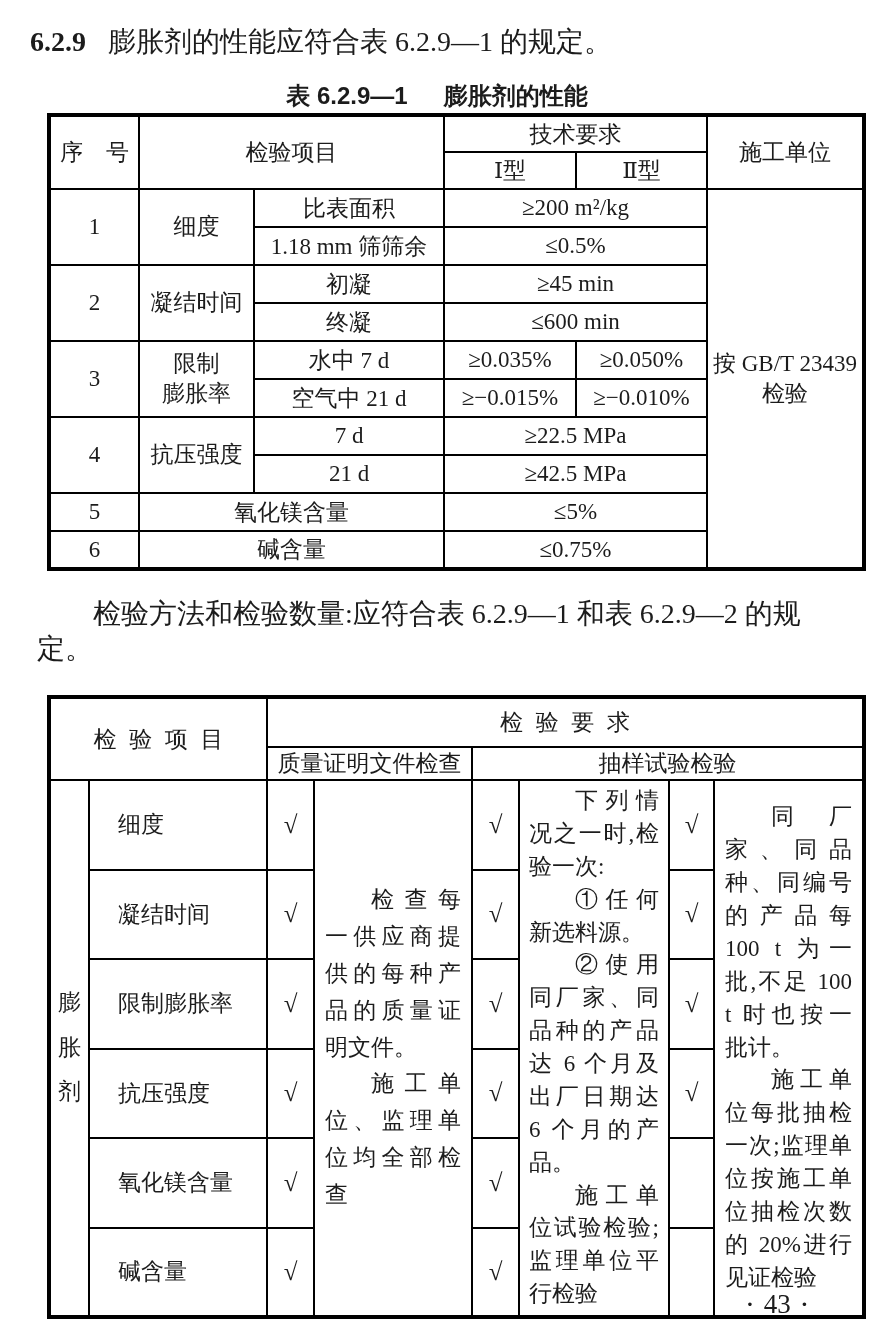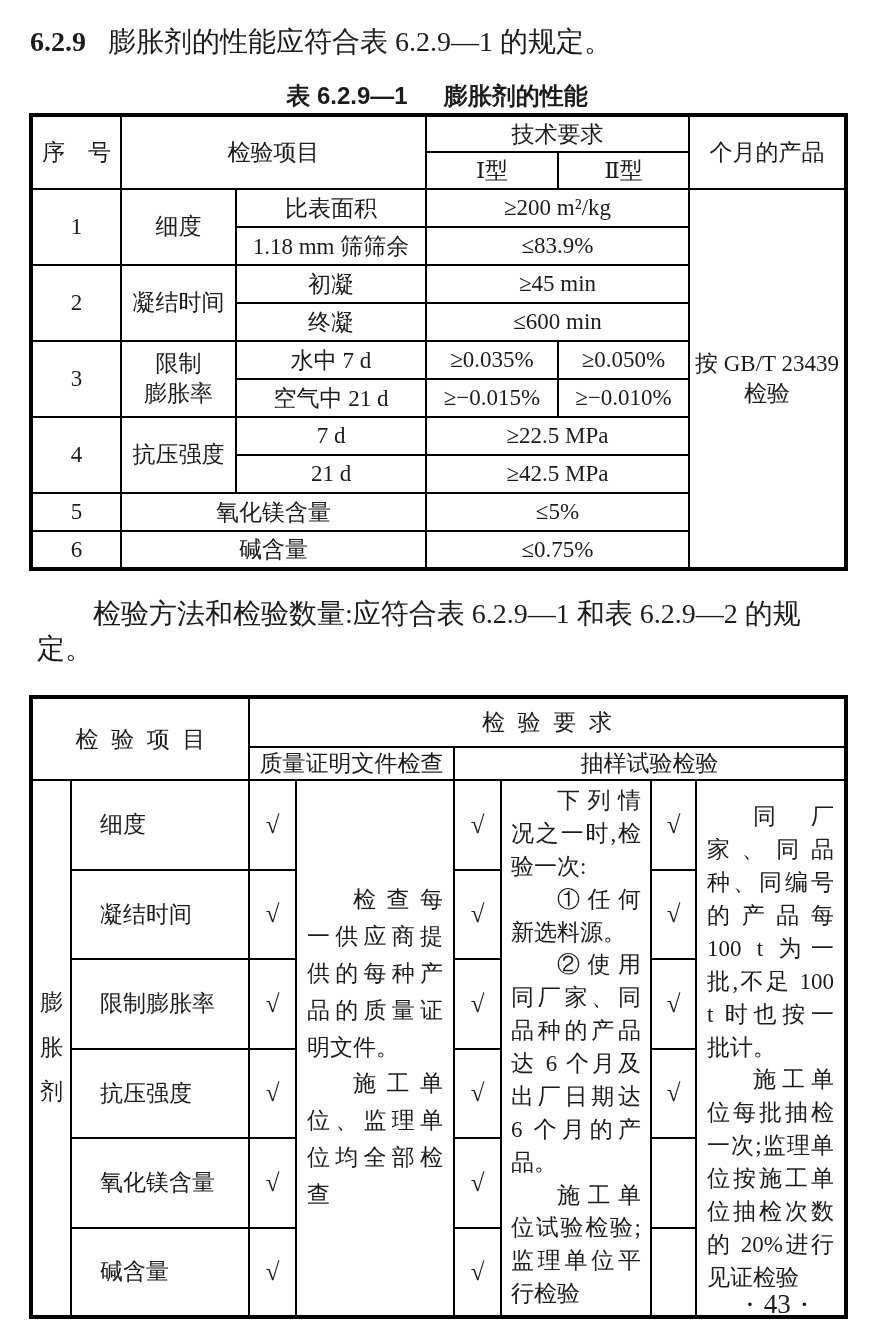--- a/index.html
+++ b/index.html
@@ -9,21 +9,21 @@
 
   .clause{position:absolute;top:24px;left:30px;width:815px;margin:0;font-size:28px;line-height:1.25;}
   .clause-num{font-weight:bold;margin-right:22px;}
 
   .tcaption{position:absolute;left:0;width:100%;margin:0;text-align:center;font-weight:bold;
             font-size:24px;font-family:"Liberation Sans","DejaVu Sans",sans-serif;}
   #cap1{top:80px;}
   #cap2{top:651px;}
   .cap-label{margin-right:36px;}
 
-  table{border-collapse:collapse;table-layout:fixed;position:absolute;left:29px;width:816px;padding-left:28px;}
+  table{border-collapse:collapse;table-layout:fixed;position:absolute;left:47px;width:816px;padding-left:28px;}
   td{border:2px solid #000;font-size:23px;text-align:center;vertical-align:middle;
      padding:0;overflow:hidden;}
   .t1{top:113px;border:4px solid #000;}
   .t2{top:695px;border:4px solid #000;}
 
   .t1 tr{height:38px;}
   .t1 tr.hr{height:37px;}
   .l{display:block;line-height:1.3;}
 
   .t2 tr.h1{height:50px;}
@@ -62,21 +62,21 @@
         <col style="width:190px">
       <col style="width:132px">
         <col style="width:131px">
         <col style="width:157px">
     </colgroup>
     <tbody>
         <tr class="hr">
       <td rowspan="2">序　号</td>
       <td colspan="2" rowspan="2">检验项目</td>
       <td colspan="2">技术要求</td>
-      <td rowspan="2">个月的产品</td>
+      <td rowspan="2">施工单位</td>
     </tr>
     <tr class="hr">
       <td>Ⅰ型</td>
       <td>Ⅱ型</td>
     </tr>
 
     <tr>
       <td rowspan="2">1</td>
       <td rowspan="2">
             <span class="l">细度</span>
@@ -84,21 +84,21 @@
           </td>
       <td>比表面积</td>
       <td colspan="2">≥200 m²/kg</td>
       <td rowspan="10">
             <span class="l">按 GB/T 23439</span>
             <span class="l">检验</span>
           </td>
     </tr>
     <tr>
       <td>1.18 mm 筛筛余</td>
-      <td colspan="2">≤83.9%</td>
+      <td colspan="2">≤0.5%</td>
     </tr>
 
     <tr>
       <td rowspan="2">2</td>
       <td rowspan="2">
             <span class="l">凝结时间</span>
             <span class="l"></span>
           </td>
       <td>初凝</td>
       <td colspan="2">≥45 min</td>

